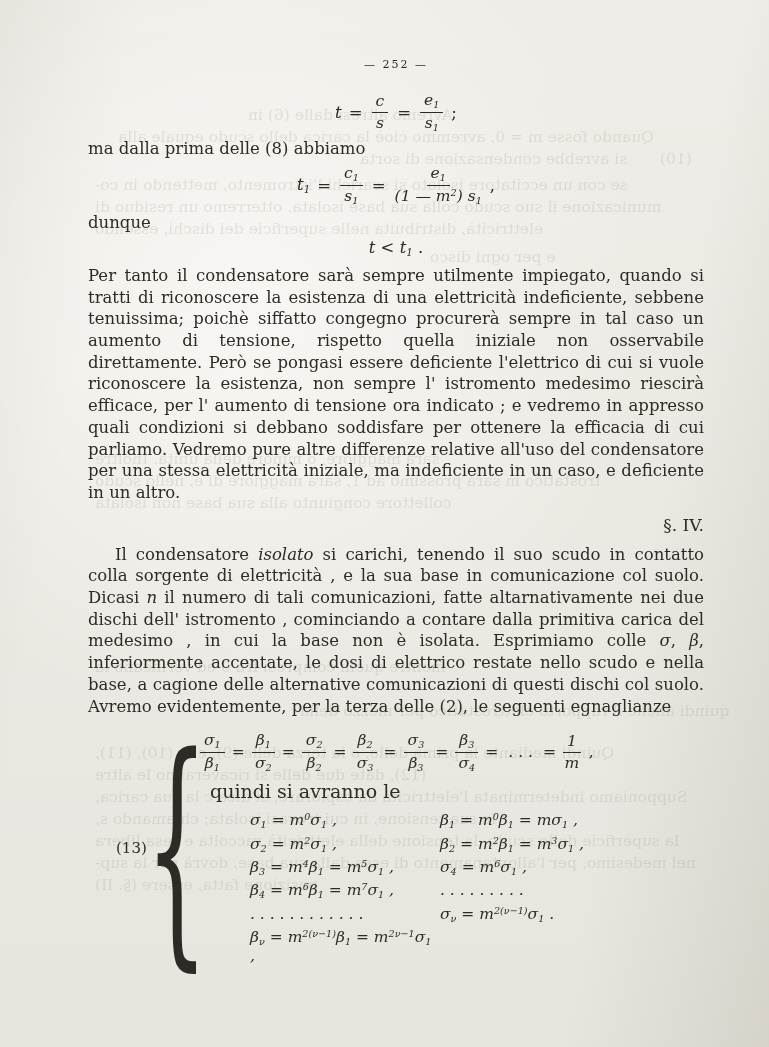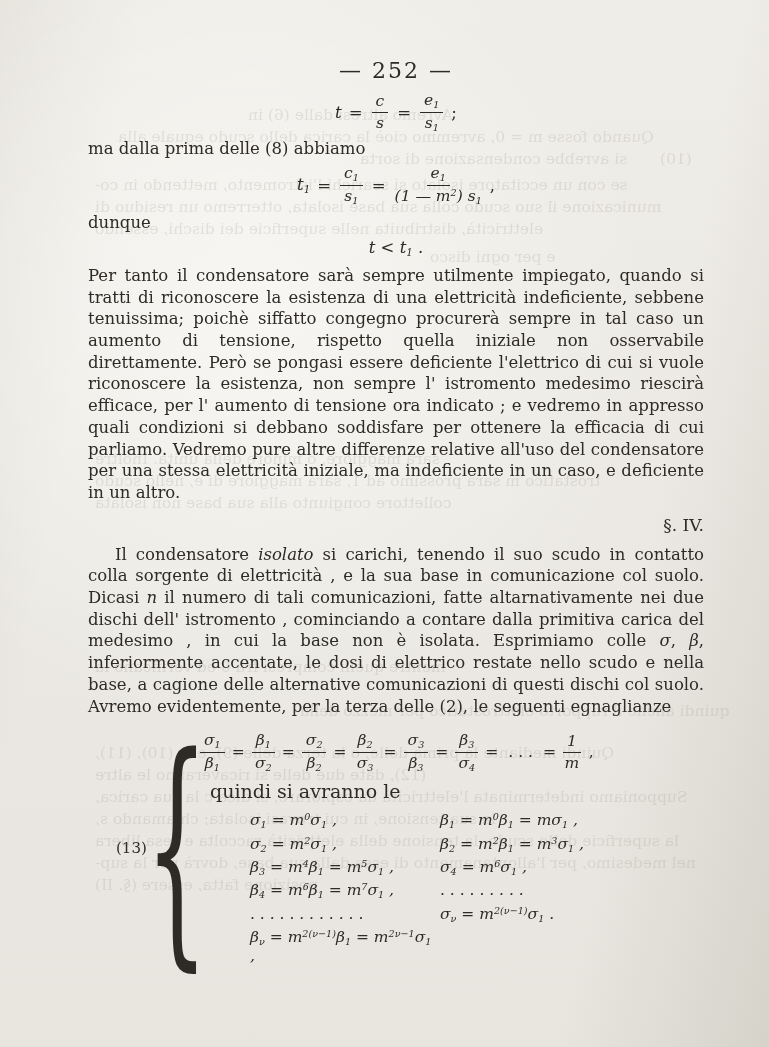--- a/index.html
+++ b/index.html
@@ -11,21 +11,21 @@
       radial-gradient(ellipse 85% 65% at 32% 30%, rgba(255,255,255,.6), rgba(255,255,255,0) 62%),
       linear-gradient(100deg, rgba(110,100,85,.07), rgba(110,100,85,0) 15%, rgba(110,100,85,0) 78%, rgba(110,100,85,.14)),
       linear-gradient(#efede7,#e7e5de);
   }
   .bleed{position:absolute;inset:0;z-index:1;pointer-events:none;}
   .bleed-line{
     position:absolute;transform:scaleX(-1);opacity:.17;color:#837e75;
     filter:blur(.5px);font-size:15.5px;white-space:nowrap;
   }
   .content{position:absolute;left:88px;top:58px;width:616px;z-index:2;}
-  .pageno{text-align:center;font-size:22px;letter-spacing:2px;margin-bottom:8px;}
+  .pageno{text-align:center;font-size:11px;letter-spacing:2px;margin-bottom:20px;}
   .formula{display:flex;justify-content:center;align-items:center;font-style:italic;font-size:16.5px;margin:6px 0;}
   .eq{margin:0 7px;font-style:normal;}
   .frac{display:inline-flex;flex-direction:column;align-items:center;margin:0 2px;font-size:15.5px;line-height:1.2;}
   .fnum{border-bottom:1px solid #2e2b26;padding:0 4px 1px;}
   .fden{padding-top:1px;}
   .punct{margin-left:6px;font-style:normal;}
   .textline{font-size:16.5px;margin:3px 0;}
   .para{font-size:16.5px;line-height:21.7px;text-align:justify;margin:7px 0;}
   .indent{text-indent:27px;}
   .heading{text-align:right;font-size:17px;margin:11px 0 9px;}

